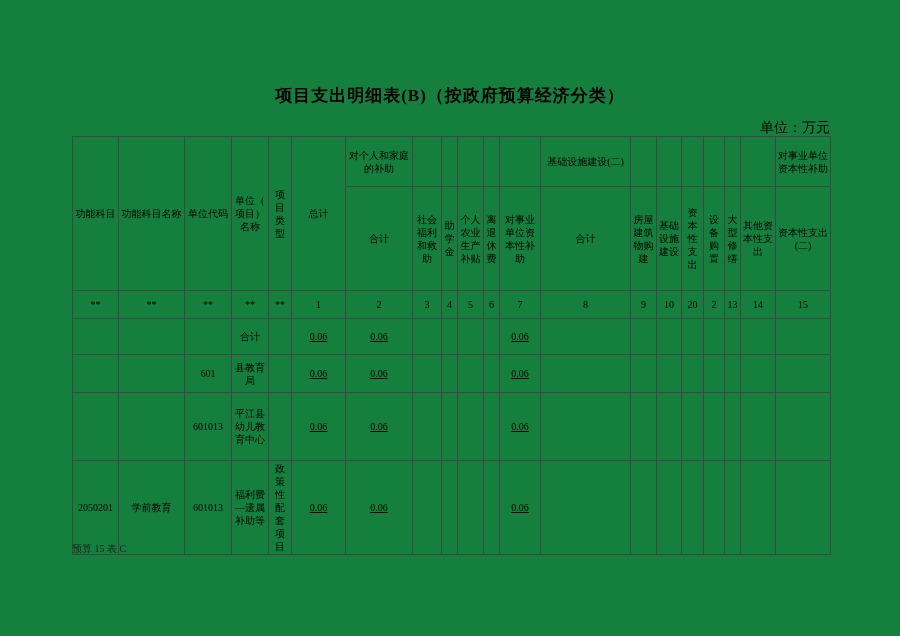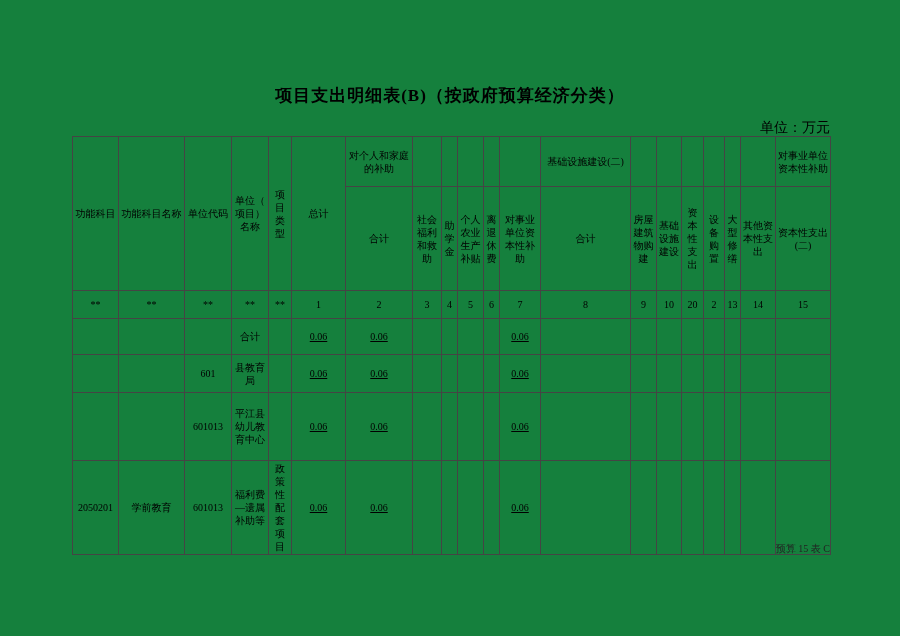--- a/index.html
+++ b/index.html
@@ -9,21 +9,21 @@
   .title {
     position:absolute; top:84px; left:0; width:900px;
     text-align:center; font-size:17px; font-weight:bold; letter-spacing:1px;
   }
   .unit-note {
     position:absolute; top:119px; left:72px; width:758px;
     text-align:right; font-size:14px;
   }
   .footer-note {
     position:absolute; top:542px; left:72px; width:758px;
-    text-align:right; font-size:10px; color:#222;
+    font-size:10px; color:#222;
   }
 
   table.budget {
     position:absolute; top:136px; left:72px; width:758px;
     border-collapse:collapse; table-layout:fixed;
   }
   table.budget td {
     border:1px solid #444;
     font-size:10px; line-height:13px;
     text-align:center; vertical-align:middle;

